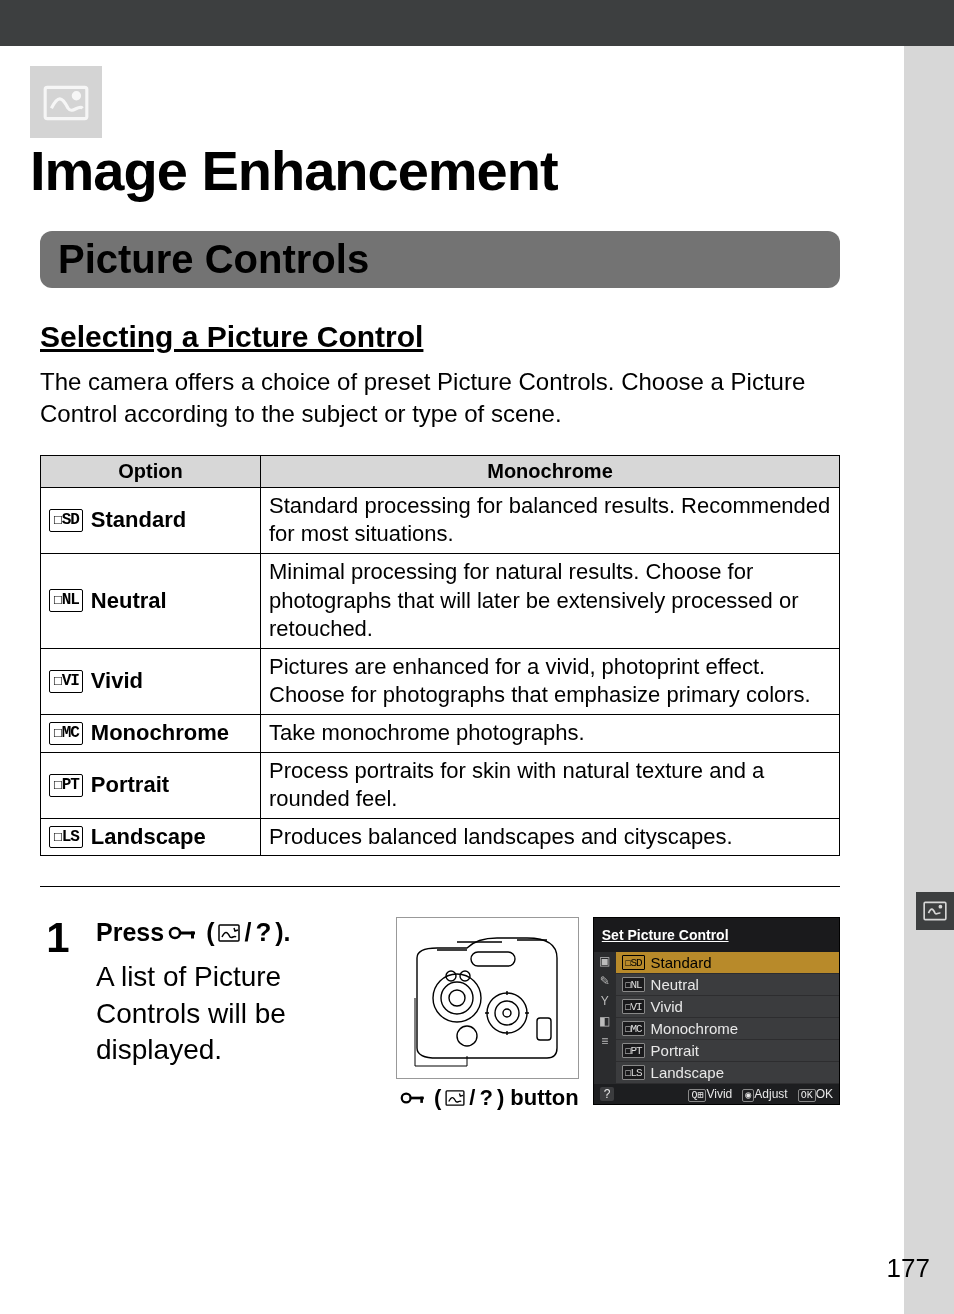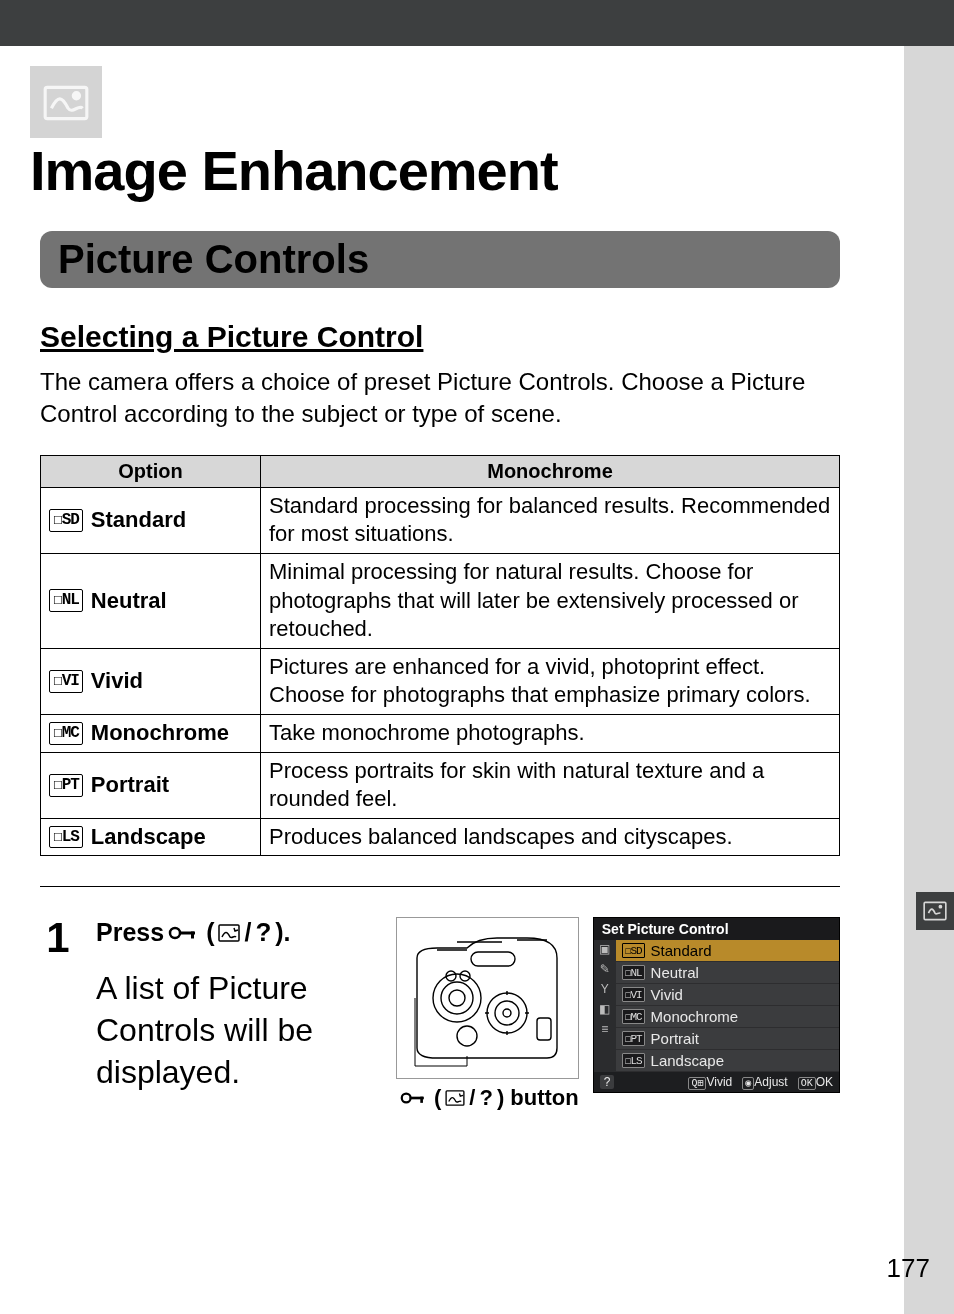--- a/index.html
+++ b/index.html
@@ -18,27 +18,27 @@
   table.pc-table{width:100%;border-collapse:collapse;margin-top:24px;table-layout:fixed;}
   table.pc-table th{background:#d7d7d7;border:1px solid #000;padding:4px 8px;font-size:20px;font-family:"Arial Narrow",Arial,sans-serif;font-stretch:condensed;font-weight:700;}
   table.pc-table td{border:1px solid #000;padding:4px 8px;font-size:22px;vertical-align:middle;line-height:1.3;font-family:"Segoe UI","Helvetica Neue",sans-serif;}
   table.pc-table col.option-col{width:220px;}
   .option-cell{display:flex;align-items:center;gap:8px;font-weight:700;}
   .pc-glyph{font-family:"Courier New",monospace;font-size:16px;border:1px solid #000;padding:0 3px;border-radius:2px;font-weight:700;letter-spacing:-1px;}
   .step-row{display:flex;margin-top:30px;align-items:flex-start;gap:20px;}
   .step-num{font-size:42px;font-weight:700;font-family:"Arial Narrow",sans-serif;line-height:1;width:36px;text-align:center;}
   .step-text-col{flex:0 0 280px;}
   .step-head{font-size:25px;font-weight:700;display:flex;align-items:center;flex-wrap:wrap;gap:4px;}
-  .step-body{font-size:32px;line-height:1.3;margin-top:20px;}
+  .step-body{font-size:28px;line-height:1.3;margin-top:11px;}
   .key-icon{display:inline-flex;align-items:center;}
   .camera-fig{flex:0 0 180px;border:1px solid #999;height:160px;position:relative;display:flex;align-items:center;justify-content:center;}
   .camera-fig svg{width:160px;height:140px;}
   .lcd{flex:1;min-width:0;}
   .lcd-panel{background:#3b3c3e;color:#e8e8e8;font-family:Arial,sans-serif;font-size:15px;border:1px solid #000;overflow:hidden;}
-  .lcd-title{background:#1a1a1c;color:#fff;font-weight:700;font-size:14px;padding:3px 8px;}
+  .lcd-title{background:#1a1a1c;color:#fff;font-weight:700;font-size:14px;padding:9px 8px;text-decoration:underline;}
   .lcd-rows{display:flex;}
   .lcd-sideicons{width:22px;background:#2b2c2e;display:flex;flex-direction:column;align-items:center;padding:2px 0;gap:6px;}
   .lcd-sideicons span{font-size:12px;color:#bcbcbc;}
   .lcd-list{flex:1;}
   .lcd-row{display:flex;align-items:center;padding:2px 6px;gap:6px;border-bottom:1px solid #2d2d2f;}
   .lcd-row.sel{background:#b88a2a;color:#000;}
   .lcd-glyph{font-family:"Courier New",monospace;font-size:11px;border:1px solid #888;padding:0 2px;border-radius:1px;background:#1a1a1c;color:#ddd;letter-spacing:-1px;}
   .lcd-row.sel .lcd-glyph{border-color:#000;color:#000;background:transparent;}
   .lcd-foot{background:#1d1e20;display:flex;justify-content:flex-end;gap:10px;padding:3px 6px;font-size:12px;align-items:center;}
   .lcd-foot .q{background:#3b3c3e;padding:0 4px;border-radius:2px;margin-right:auto;}

